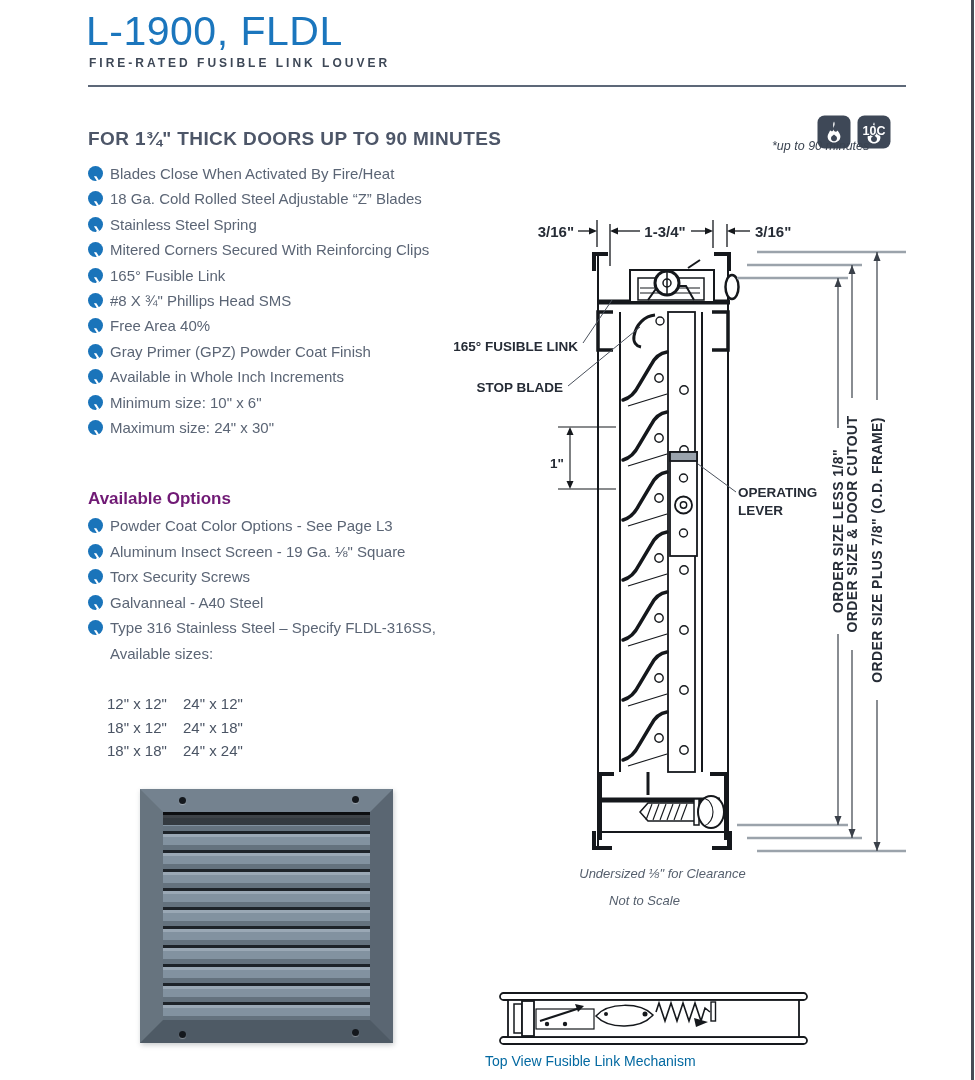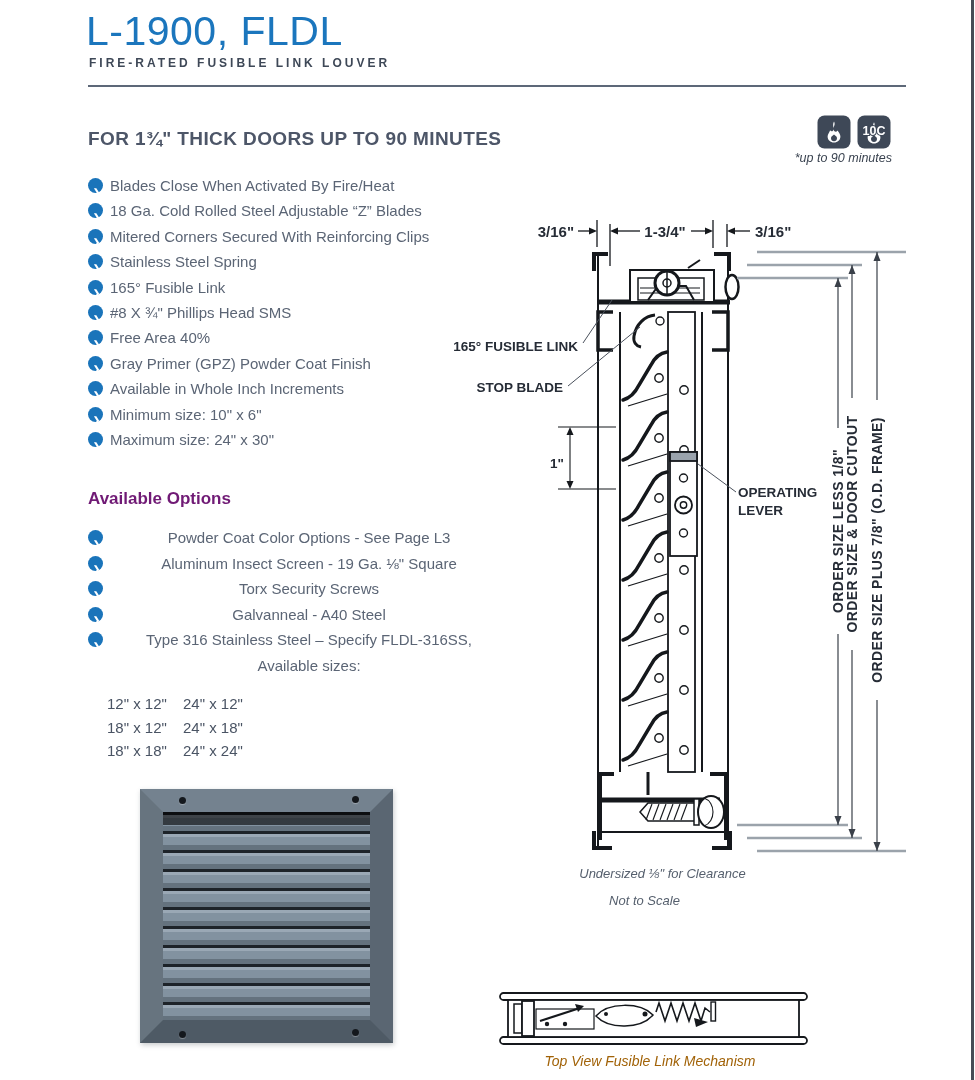--- a/index.html
+++ b/index.html
@@ -6,28 +6,28 @@
   html,body { width:975px; height:1080px; background:#ffffff; font-family:"Liberation Sans", sans-serif; position:relative; overflow:hidden; }
   .abs { position:absolute; }
 
   .page-title { left:86px; top:8px; font-size:41px; font-weight:400; color:#1b76bd; letter-spacing:0.5px;text-align:right; }
   .page-subtitle { left:89px; top:56px; font-size:12px; font-weight:bold; color:#3e4857; letter-spacing:3px; }
   .rule { left:88px; top:85px; width:818px; height:2px; background:#5d6878; }
 
   .sec-heading { left:88px; top:128px; font-size:19px; font-weight:bold; color:#4d5668; letter-spacing:0.4px; }
 
   .badges { left:817px; top:114px; }
-  .badge-note { left:772px; top:151px; width:120px; text-align:right; font-style:italic; font-size:12.5px; color:#3a4350; }
-
-  ul.blist { left:88px; top:161px; width:420px; list-style:none;margin-top:12px; }
+  .badge-note { left:772px; top:139px; width:120px; text-align:left; font-style:italic; font-size:12.5px; color:#3a4350; }
+
+  ul.blist { left:88px; top:161px; width:420px; list-style:none; }
   ul.blist li { position:relative; padding-left:22px; font-size:15px; color:#5b6575; line-height:25.4px; }
   ul.blist .blt { position:absolute; left:0; top:5px; width:15px; height:15px; border-radius:50%; background:#1a74ba; }
   ul.blist .blt::after { content:"\276F"; position:absolute; left:5px; top:1.5px; font-size:8.5px; font-weight:bold; color:#fff; }
   ul.options { top:513px; }
-  ul.options li { line-height:25.5px;text-align:center; }
+  ul.options li { line-height:25.5px; }
 
   .opt-heading { left:88px; top:489px; font-size:17px; font-weight:bold; color:#701a75; }
 
   .sizes { left:107px; top:692px; font-size:15px; color:#4a5464; }
   .size-row { line-height:23.5px; }
   .size-row span { display:inline-block; width:76px; }
 
   .louver { left:140px; top:789px; width:253px; height:254px; background:#23292f; box-shadow:1px 2px 5px rgba(40,50,60,0.25); }
   .lv-frame { position:absolute; inset:0; border:23px solid; border-color:#74828f #5a6672 #4e5a65 #67747f; }
   .lv-blades { position:absolute; left:23px; top:23px; right:23px; bottom:23px;
@@ -40,21 +40,21 @@
   .diagram { left:430px; top:195px; }
   .diagram text { font-family:"Liberation Sans", sans-serif; font-weight:bold; fill:#262c36; }
   .diagram .dim { font-size:15px; }
   .diagram .lbl { font-size:13.5px; }
   .diagram .vlbl { font-size:14px; letter-spacing:0.4px; }
 
   .note1 { left:545px; top:866px; width:235px; text-align:center; font-style:italic; font-size:13px; color:#555f6d; }
   .note2 { left:527px; top:893px; width:235px; text-align:center; font-style:italic; font-size:13px; color:#555f6d; }
 
   .topview { left:495px; top:985px; }
-  .tv-caption { left:485px; top:1053px; width:330px; text-align:center; font-style:italic; font-size:14px; color:#a16207; }
+  .tv-caption { left:485px; top:1053px; width:330px; text-align:left; font-size:14px; color:#0369a1; }
 
   .page-edge { left:971px; top:0; width:3px; height:1080px; background:#474d57; }
 </style>
 </head>
 <body>
 
 <div>
 
   <h1 class="abs page-title">L-1900, FLDL</h1>
   <h2 class="abs page-subtitle">FIRE-RATED FUSIBLE LINK LOUVER</h2>
@@ -75,22 +75,22 @@
         <path fill="#3e4857" d="M17,20.5 C18.6,22 20,22.4 20,24.2 C20,26.1 18.7,27.2 17,27.2 C15.3,27.2 14,26.1 14,24.2 C14,22.4 15.4,22 17,20.5 Z"></path>
       </g>
       <text x="57" y="21" text-anchor="middle" font-family="Liberation Sans, sans-serif" font-size="12.5" font-weight="bold" fill="#ffffff" stroke="#3e4857" stroke-width="2" paint-order="stroke">10C</text>
     </g>
   </svg>
   <div class="abs badge-note">*up to 90 minutes</div>
 
   <ul class="abs blist">
     <li><span class="blt"></span><span>Blades Close When Activated By Fire/Heat</span></li>
     <li><span class="blt"></span><span>18 Ga. Cold Rolled Steel Adjustable “Z” Blades</span></li>
+    <li><span class="blt"></span><span>Stainless Steel Spring</span></li>
     <li><span class="blt"></span><span>Mitered Corners Secured With Reinforcing Clips</span></li>
-    <li><span class="blt"></span><span>Stainless Steel Spring</span></li>
     <li><span class="blt"></span><span>165° Fusible Link</span></li>
     <li><span class="blt"></span><span>#8 X ¾" Phillips Head SMS</span></li>
     <li><span class="blt"></span><span>Free Area 40%</span></li>
     <li><span class="blt"></span><span>Gray Primer (GPZ) Powder Coat Finish</span></li>
     <li><span class="blt"></span><span>Available in Whole Inch Increments</span></li>
     <li><span class="blt"></span><span>Minimum size: 10" x 6"</span></li>
     <li><span class="blt"></span><span>Maximum size: 24" x 30"</span></li>
   </ul>
 
   <div class="abs opt-heading">Available Options</div>

